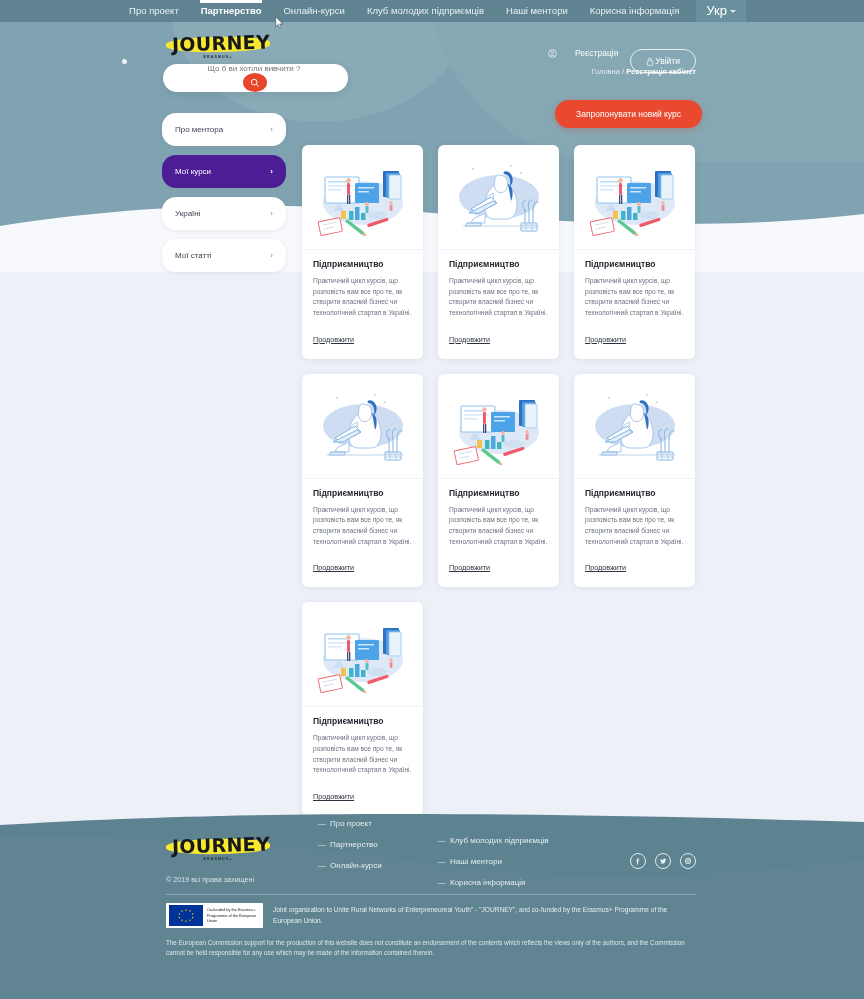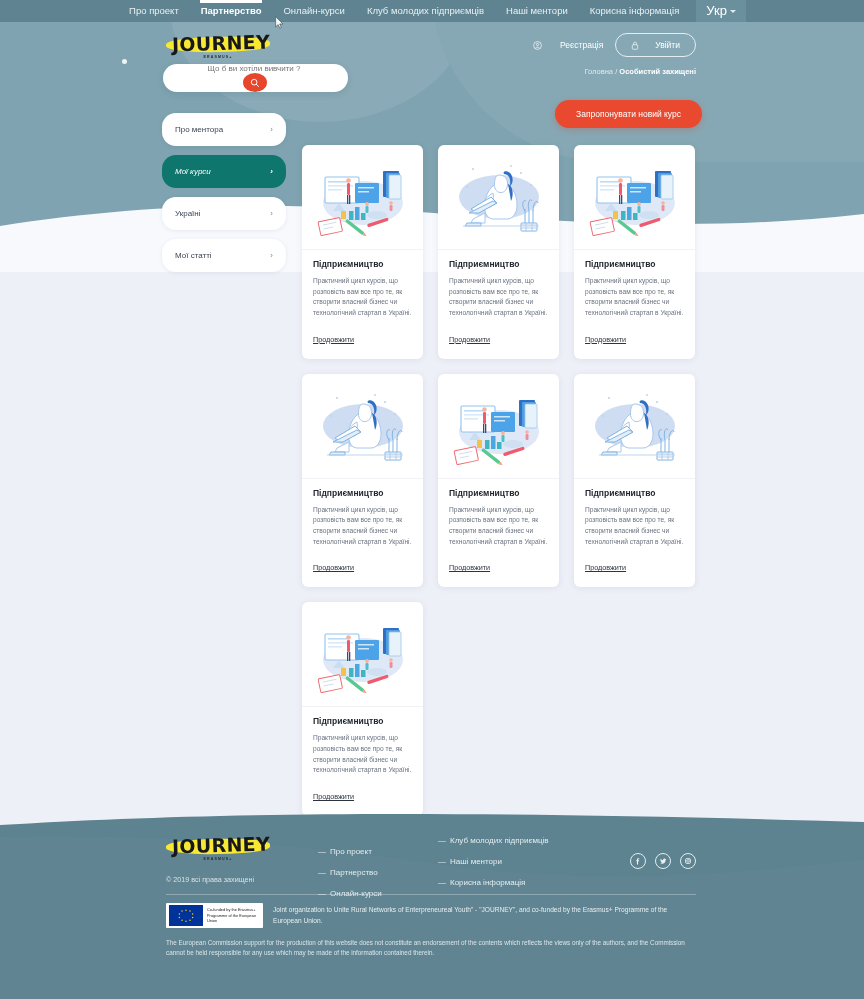--- a/index.html
+++ b/index.html
@@ -83,39 +83,40 @@
   }
   .search-btn {
     width:24px;height:24px;border-radius:50%;background:#e8462c;border:none;
     margin-right:2px; display:flex;align-items:center;justify-content:center;cursor:pointer;
   }
 
   
   .hdr-right { position:absolute; right:168px; top:33px; z-index:20; display:flex; align-items:center; gap:12px; }
   .reg-btn { display:flex;align-items:center;gap:18px;color:#fff;font-size:8.5px;cursor:pointer;background:none;border:none;font-family:"Liberation Sans",sans-serif; }
   .login-btn {
-    display:flex;align-items:center;gap:16px;color:#fff;font-size:8.5px;cursor:pointer;
+    display:flex;align-items:center;gap:1px;color:#fff;font-size:8.5px;cursor:pointer;
     border:1px solid #e4eef1; border-radius:14px; padding:6px 15px; background:transparent;
     font-family:"Liberation Sans", sans-serif;
+    margin-top:16px;
   }
   .crumb { position:absolute; right:168px; top:67px; z-index:20; font-size:7.5px; color:#dfeaee; }
   .crumb b { color:#fff; }
   .crumb .sep { color:#dfeaee; }
 
   
   .main { position:absolute; top:100px; left:0; width:864px; z-index:25; }
   .main-inner { width:540px; margin:0 auto; display:flex; gap:16px; position:relative; }
 
   .sidebar { width:124px; flex-shrink:0; padding-top:13px; display:flex; flex-direction:column; gap:9px; }
   .side-item {
     height:33px; background:#fff; border-radius:14px; display:flex; align-items:center;
     justify-content:space-between; padding:0 13px; cursor:pointer;
     box-shadow:0 1px 4px rgba(60,80,110,.09); font-size:8px; color:#3c4452;
   }
-  .side-item.active { background:#0f766e; color:#fff; box-shadow:none;font-style:italic; }
+  .side-item.active { background:#4c1d95; color:#fff; box-shadow:none; }
   .chev { font-size:8px; color:#9aa6b4; font-weight:bold; }
   .side-item.active .chev { color:#fff; }
 
   .content { flex:1; }
   .cta-row { display:flex; justify-content:flex-end; margin-bottom:17px; }
   .cta-btn {
     background:#e8492f; color:#fff; border:none; border-radius:15px;
     font-size:8.5px; padding:9px 21px; cursor:pointer;
     font-family:"Liberation Sans", sans-serif;
     box-shadow:0 2px 6px rgba(210,70,40,.3);
@@ -131,21 +132,21 @@
   .card-title { font-size:8.5px; font-weight:bold; color:#22272f; margin-bottom:7px; }
   .card-desc { font-size:6.6px; line-height:1.62; color:#6a7280; margin-bottom:9px; }
   .card-link { font-size:7.2px; color:#2d343f; text-decoration:underline; cursor:pointer; }
 
   
   .footer { position:absolute; left:0; bottom:0; width:864px; height:190px; z-index:25; }
   .footer-wave { position:absolute; left:0; top:0; width:864px; height:190px; }
   .footer-content { position:absolute; left:0; top:0; width:864px; height:190px; }
   .f-logo { position:absolute; left:166px; top:23px; }
   .f-copy { position:absolute; left:166px; top:66px; font-size:7.2px; color:#d6e2e6; }
-  .f-col1 { position:absolute; left:318px; top:38px; }
+  .f-col1 { position:absolute; left:318px; top:10px; }
   .f-col2 { position:absolute; left:438px; top:27px; }
   .f-link { font-size:8px; color:#e3edf0; margin-bottom:12px; cursor:pointer; white-space:nowrap; }
   .f-link .dash { color:#e3edf0; margin-right:4px; }
   .socials { position:absolute; right:168px; top:44px; display:flex; gap:9px; }
   .soc { width:16px;height:16px;border-radius:50%;border:1.2px solid #e3edf0;display:flex;align-items:center;justify-content:center;cursor:pointer; }
 
   .eu-sep { position:absolute; left:166px; top:85px; width:530px; height:1px; background:rgba(225,236,239,.35); }
   .eu-row { position:absolute; left:166px; top:94px; display:flex; gap:10px; align-items:flex-start; }
   .eu-badge { width:97px;height:25px;background:#fff;border-radius:1px;display:flex;align-items:center;gap:4px;padding:2px 3px;flex-shrink:0; }
   .eu-flag { width:34px;height:21px;background:#003399;position:relative;flex-shrink:0; }
@@ -214,21 +215,21 @@
       <rect x="1.4" y="5" width="7.2" height="6" rx="1" fill="none" stroke="#fff" stroke-width="0.9"></rect>
       <path d="M3.1 5 V3.4 A1.9 1.9 0 0 1 6.9 3.4 V5" fill="none" stroke="#fff" stroke-width="0.9"></path>
     </svg>
     <span>Увійти</span>
   </button>
 </div>
 
 <div class="crumb">
   <span>Головна</span>
   <span class="sep">/</span>
-  <b>Особистий захищені</b>
+  <b>Реєстрація кабінет</b>
 </div>
 
 <div class="main">
   <div class="main-inner">
 
     <div class="sidebar">
       <div class="side-item">
         <span>Про ментора</span>
         <span class="chev">›</span>
       </div>

